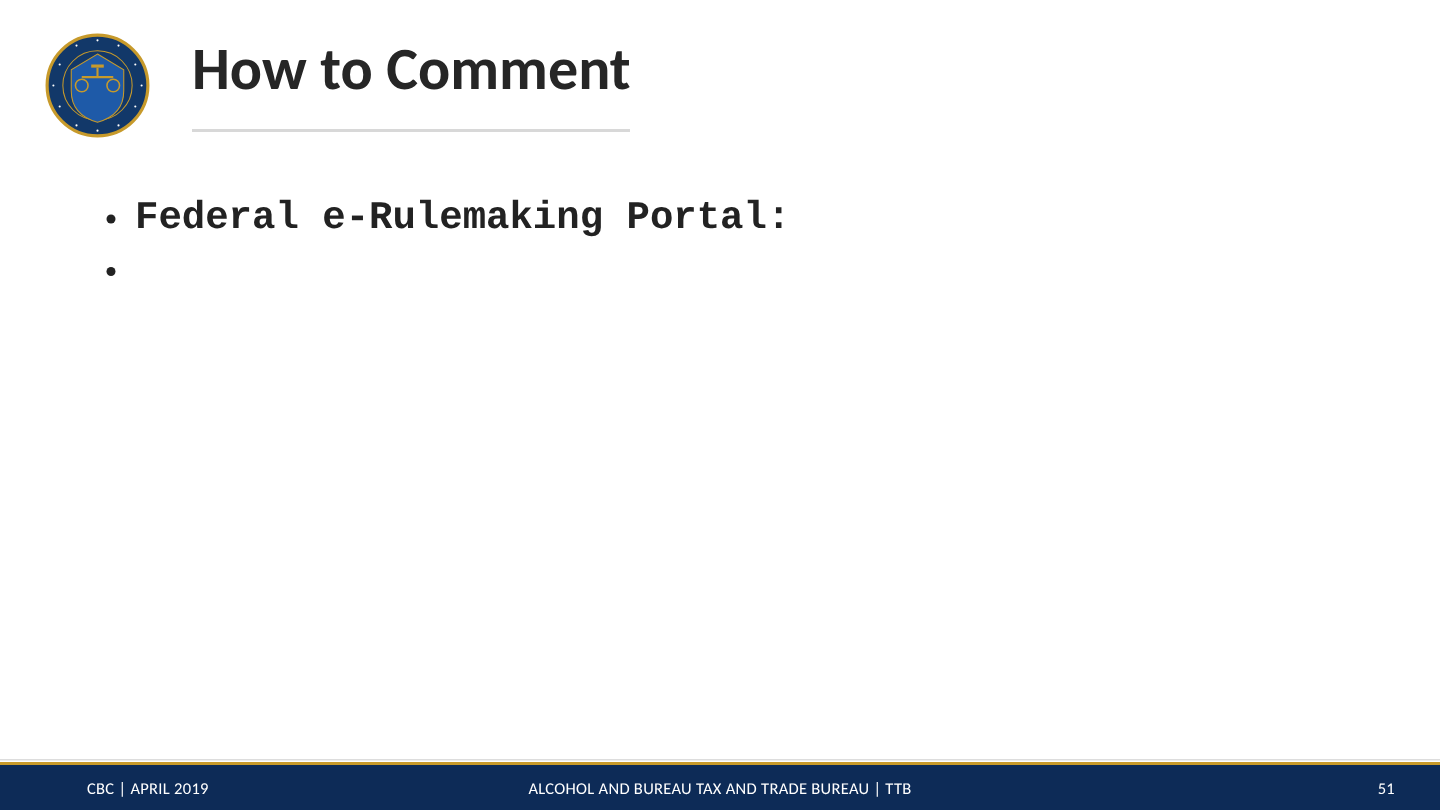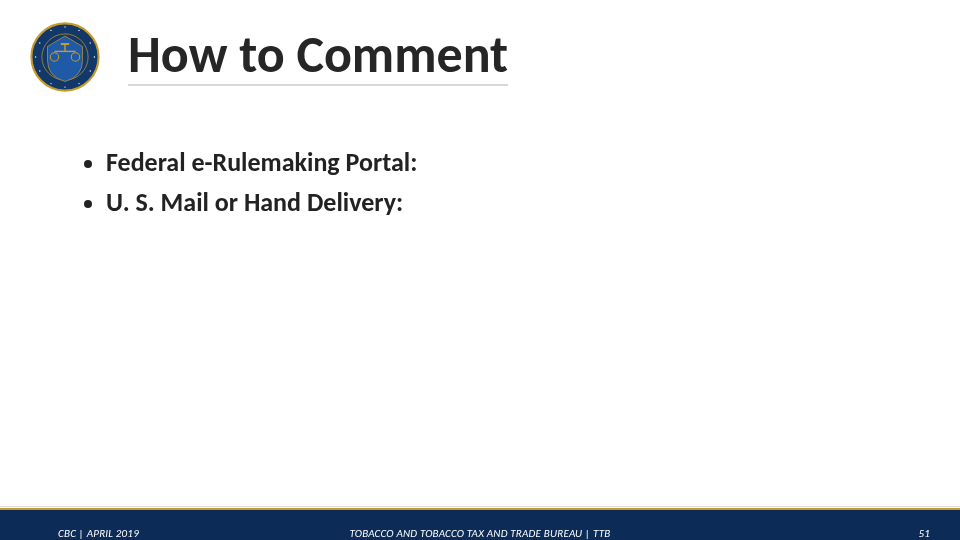--- a/index.html
+++ b/index.html
@@ -26,40 +26,41 @@
     display: flex;
     align-items: center;
   }
   .seal {
     width: 70px;
     height: 70px;
     position: relative;
   }
   .seal svg { display: block; }
   .title {
-    font-size: 52px;
+    font-size: 40px;
     font-weight: 700;
     color: #262626;
     margin-left: 28px;
     line-height: 1;
     border-bottom: 2px solid #d8d8d8;
-    padding-bottom: 4px;
+    padding-bottom: 20px;
   }
   .content {
     position: absolute;
     top: 130px;
     left: 60px;
     right: 40px;
     font-size: 24px;
     color: #222;
   }
   .content ul.top {
     list-style: disc;
-    margin: 16px;
+    margin: 0;
     padding-left: 30px;
+    font-family: Liberation Mono, monospace;
   }
   .content ul.top > li {
     margin-bottom: 8px;
   }
   .content ul.top > li > .label {
     font-weight: 700;
     font-size: 26px;
   }
   .content ul.sub {
     list-style: none;
@@ -86,23 +87,22 @@
     position: absolute;
     left: 0;
     bottom: 0;
     width: 100%;
     height: 30px;
     background: #0d2b57;
     color: #fff;
     font-size: 11px;
     letter-spacing: 0.2px;
     display: flex;
-    align-items: flex-end;
+    align-items: center;
     box-sizing: border-box;
-    font-style: italic;
   }
   .footer-divider {
     position: absolute;
     left: 0;
     bottom: 30px;
     width: 100%;
     height: 2px;
     background: #c79a2b;
   }
   .footer-divider2 {
@@ -160,26 +160,25 @@
     </div>
     <div class="title">How to Comment</div>
   </div>
 
   <div class="content">
     <ul class="top">
       <li>
         <span class="label">Federal e-Rulemaking Portal:</span>
       </li>
       <li>
-        <span class="label">U. S. Mail or Hand Delivery:</span>
       </li>
     </ul>
   </div>
 
   <div class="footer-divider2"></div>
   <div class="footer-divider"></div>
   <div class="footer">
     <div class="left">CBC | APRIL 2019</div>
-    <div class="center">TOBACCO AND TOBACCO TAX AND TRADE BUREAU | TTB</div>
+    <div class="center">ALCOHOL AND BUREAU TAX AND TRADE BUREAU | TTB</div>
     <div class="right">51</div>
   </div>
 
 </div>
 
 </body></html>

